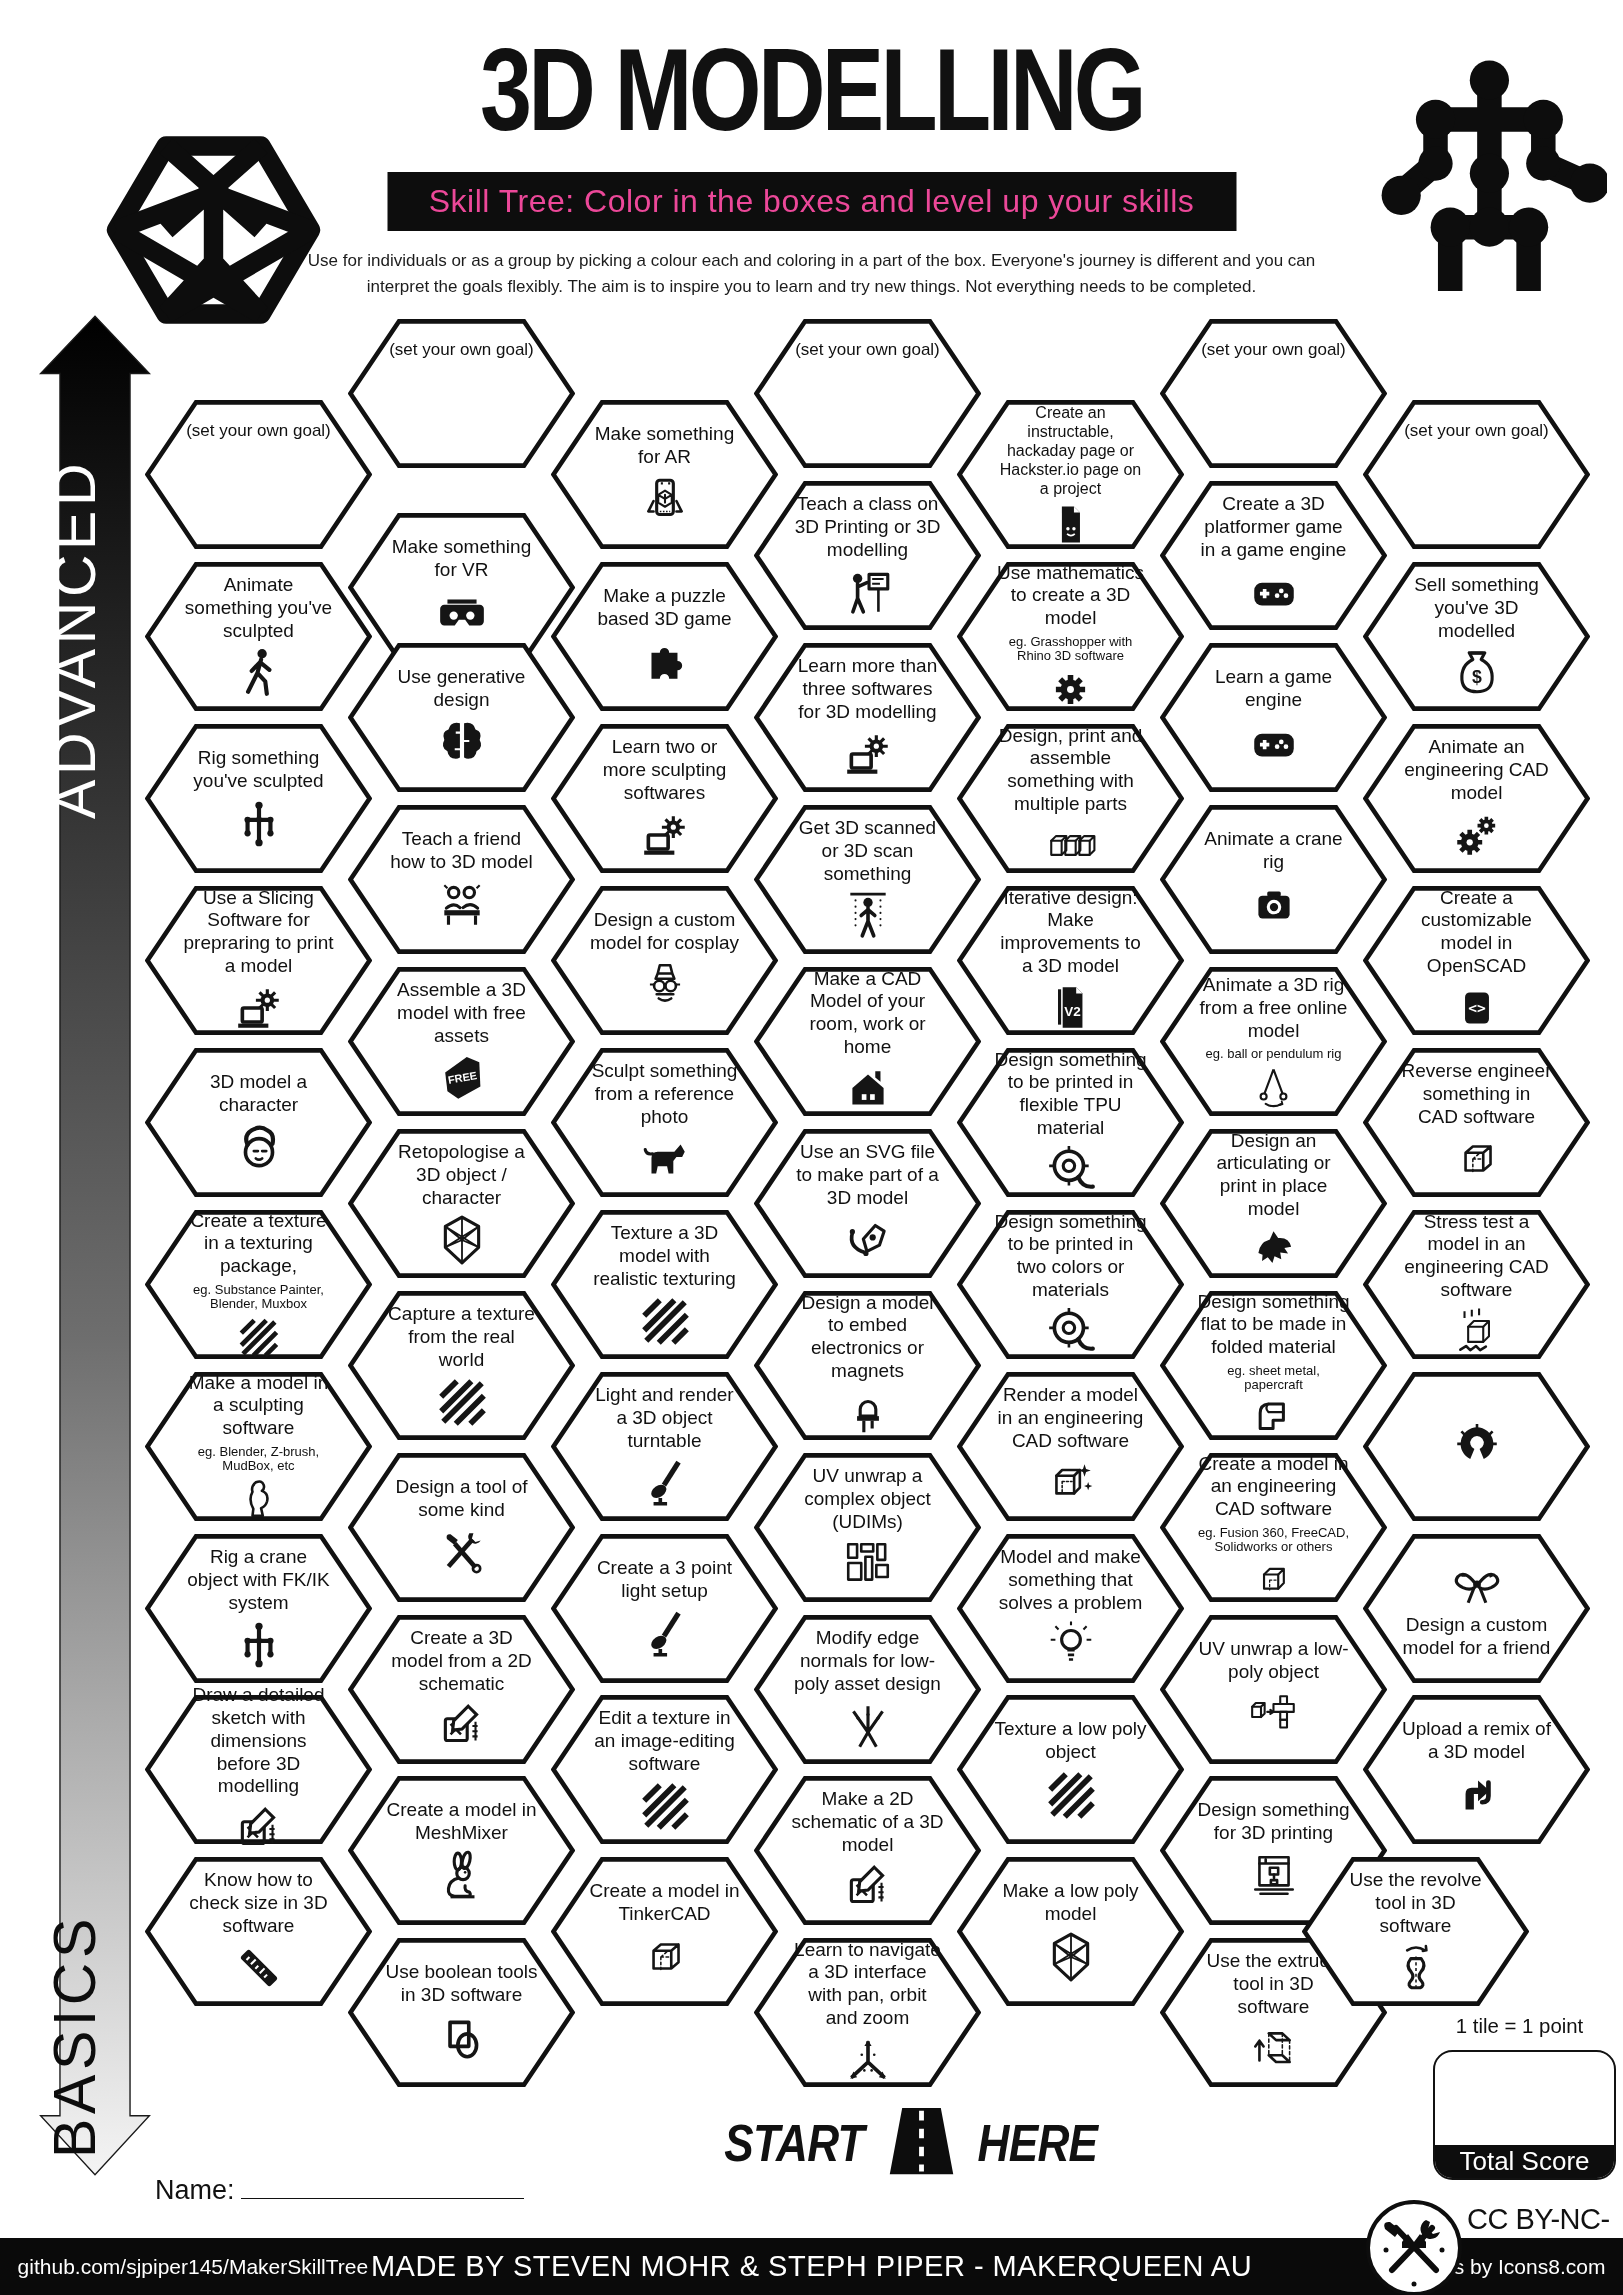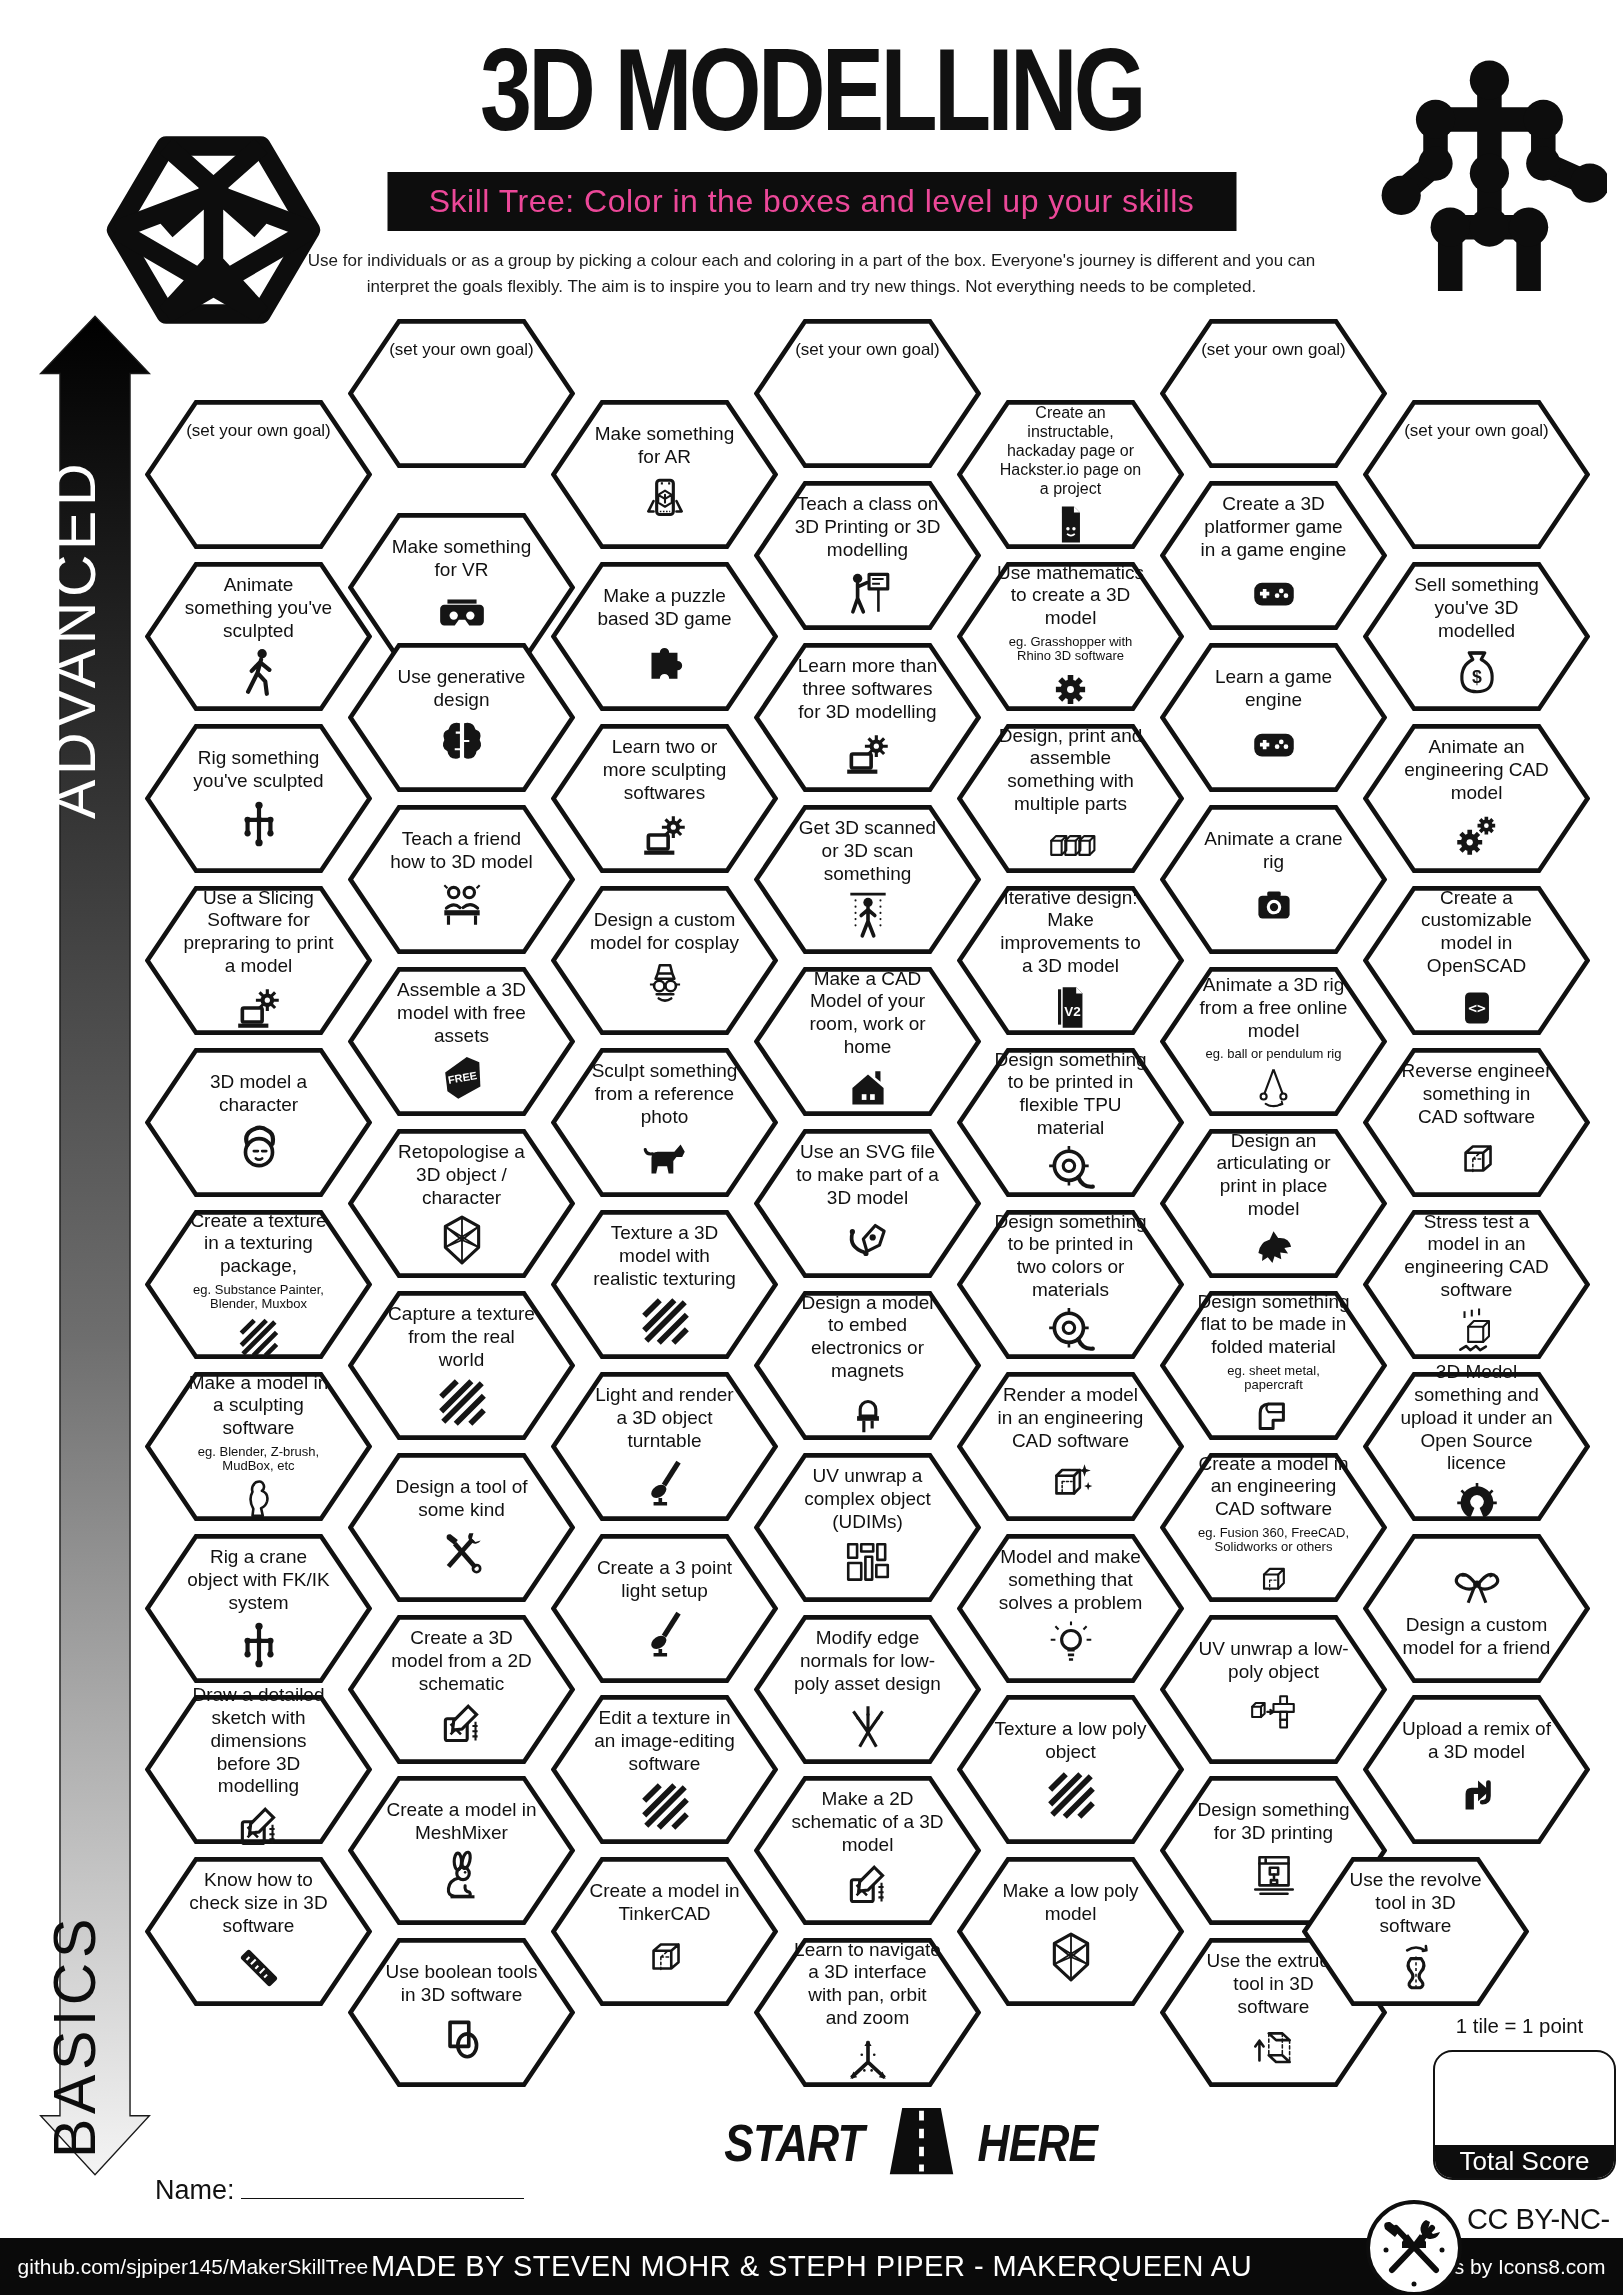--- a/index.html
+++ b/index.html
@@ -1067,21 +1067,20 @@
               <path d="M26 10 v13 M40 7 v13 M54 5 v13" stroke="#151515" stroke-width="4"></path>
               <path d="M18 84 l11 -7 8 8 11 -8 8 8 11 -7" stroke="#151515" fill="none" stroke-linecap="round" stroke-linejoin="round" stroke-width="5"></path>
             </svg></div>
         </div>
       </div>
       <div class="hex" style="left: 1363px; top: 1372px;">
         <svg class="shape" viewBox="0 0 490 322">
           <polygon points="110,5 380,5 485,161 380,317 110,317 5,161" fill="#ffffff" stroke="#111" stroke-width="10"></polygon>
         </svg>
         <div class="content">
-          <div class="label">3D Model something and upload it under an Open Source licence</div>
           <div class="icon"><svg viewBox="0 0 100 100">
               <path d="M50 12 a32 32 0 0 1 13 61 l-8 -19 a13 13 0 1 0 -10 0 l-8 19 a32 32 0 0 1 13 -61 z" fill="#151515"></path>
               <path d="M50 6 v8 M20 20 l6 6 M80 20 l-6 6 M12 44 h8 M88 44 h-8" stroke="#151515" stroke-width="5"></path>
             </svg></div>
         </div>
       </div>
       <div class="hex icon-top" style="left: 1363px; top: 1534px;">
         <svg class="shape" viewBox="0 0 490 322">
           <polygon points="110,5 380,5 485,161 380,317 110,317 5,161" fill="#ffffff" stroke="#111" stroke-width="10"></polygon>
         </svg>

